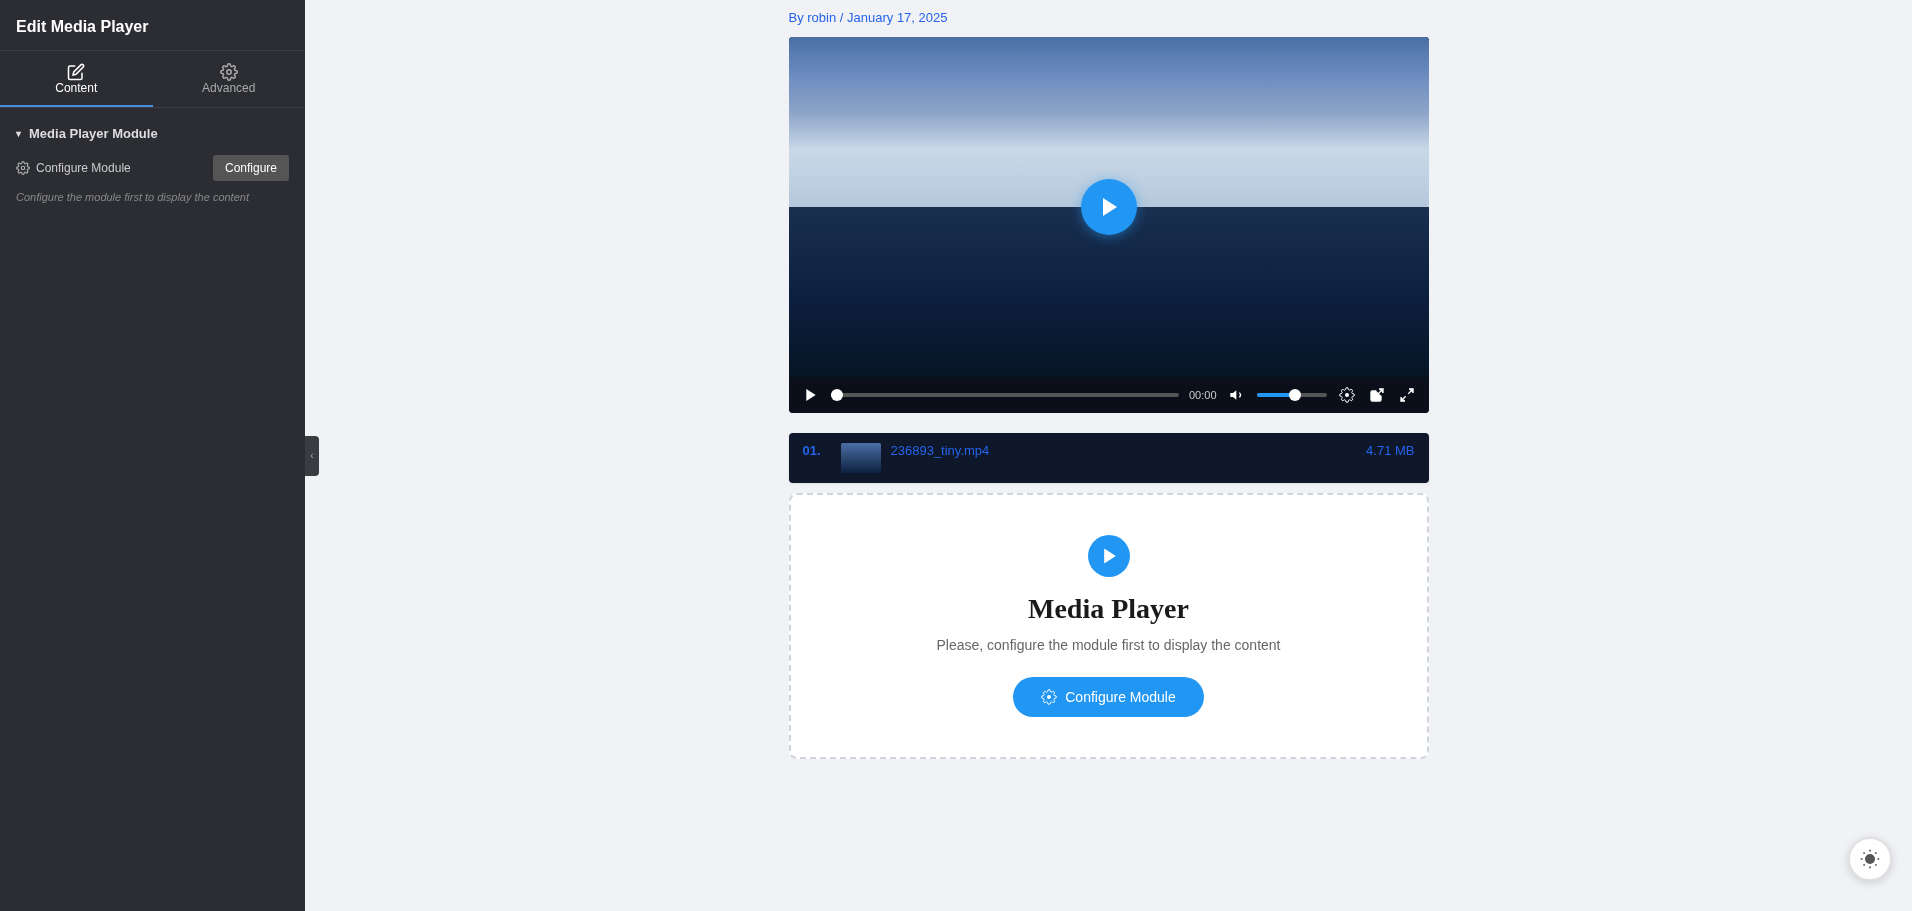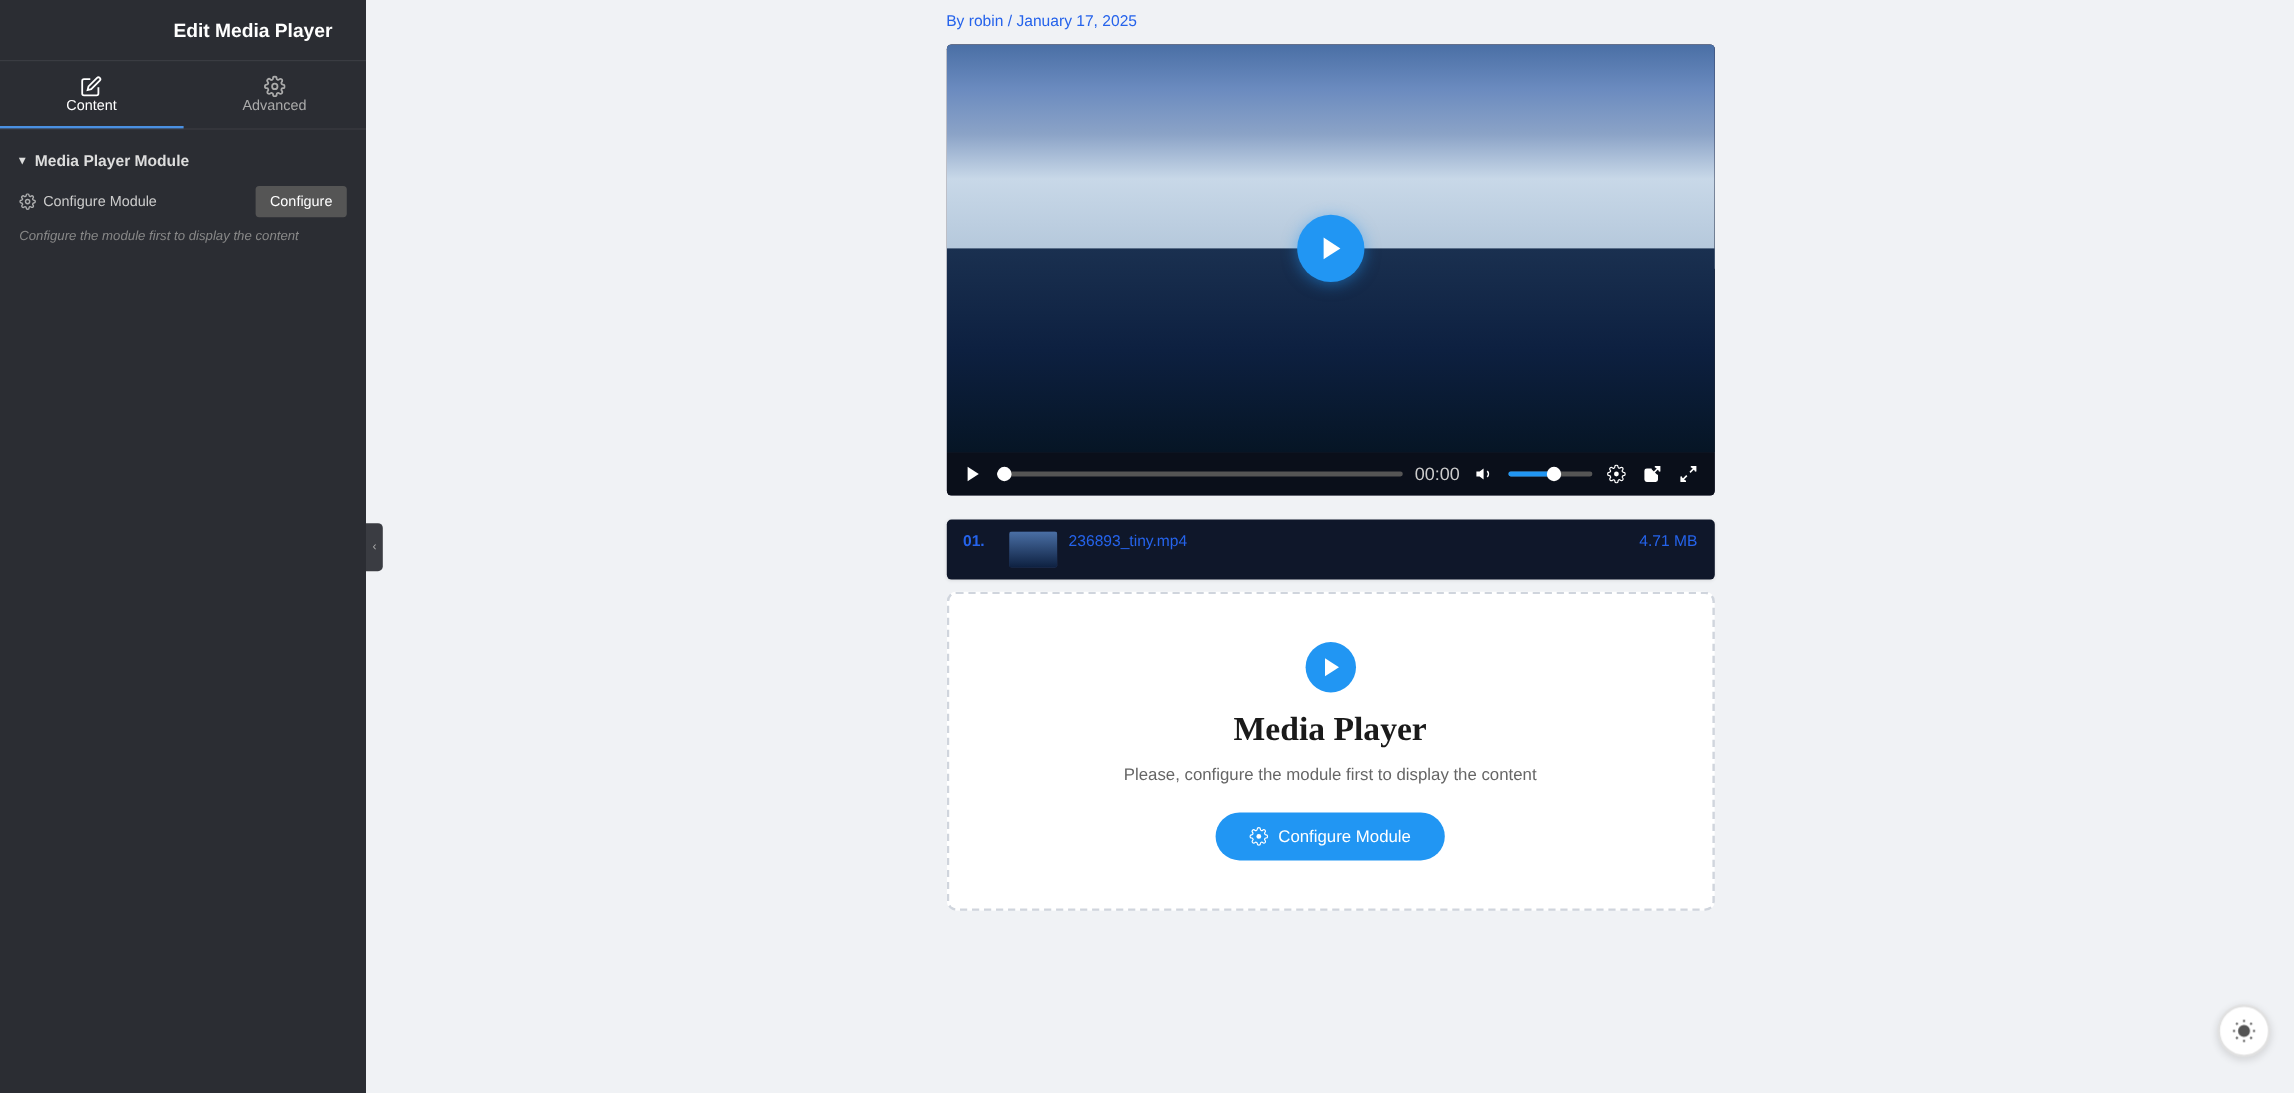--- a/index.html
+++ b/index.html
@@ -10,25 +10,25 @@
       width: 305px;
       min-width: 305px;
       background: #2b2d33;
       color: #fff;
       display: flex;
       flex-direction: column;
       position: relative;
       z-index: 10;
     }
     .sidebar-header {
-      padding: 18px 28px 14px;
+      padding: 18px 16px 14px;
       font-size: 16px;
       font-weight: 600;
       border-bottom: 1px solid #3a3c42;
-      text-align: right;
+      text-align: left;
     }
     .sidebar-tabs {
       display: flex;
       border-bottom: 1px solid #3a3c42;
     }
     .sidebar-tab {
       flex: 1;
       display: flex;
       flex-direction: column;
       align-items: center;
@@ -214,21 +214,21 @@
       position: absolute;
       left: 2%;
       top: 50%;
       transform: translate(-50%, -50%);
       width: 12px;
       height: 12px;
       background: #fff;
       border-radius: 50%;
     }
     .time-display {
-      font-size: 15px;
+      font-size: 11px;
       color: #ccc;
       white-space: nowrap;
     }
     .volume-track {
       width: 70px;
       height: 4px;
       background: #555;
       border-radius: 2px;
       position: relative;
       cursor: pointer;

